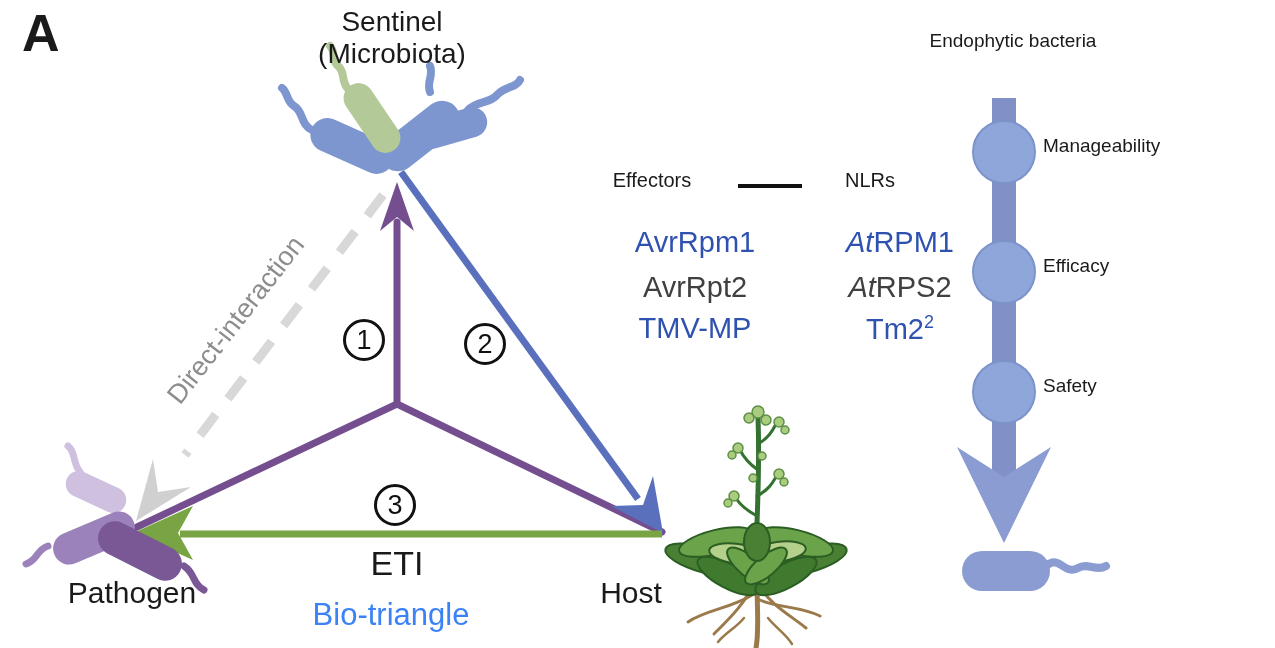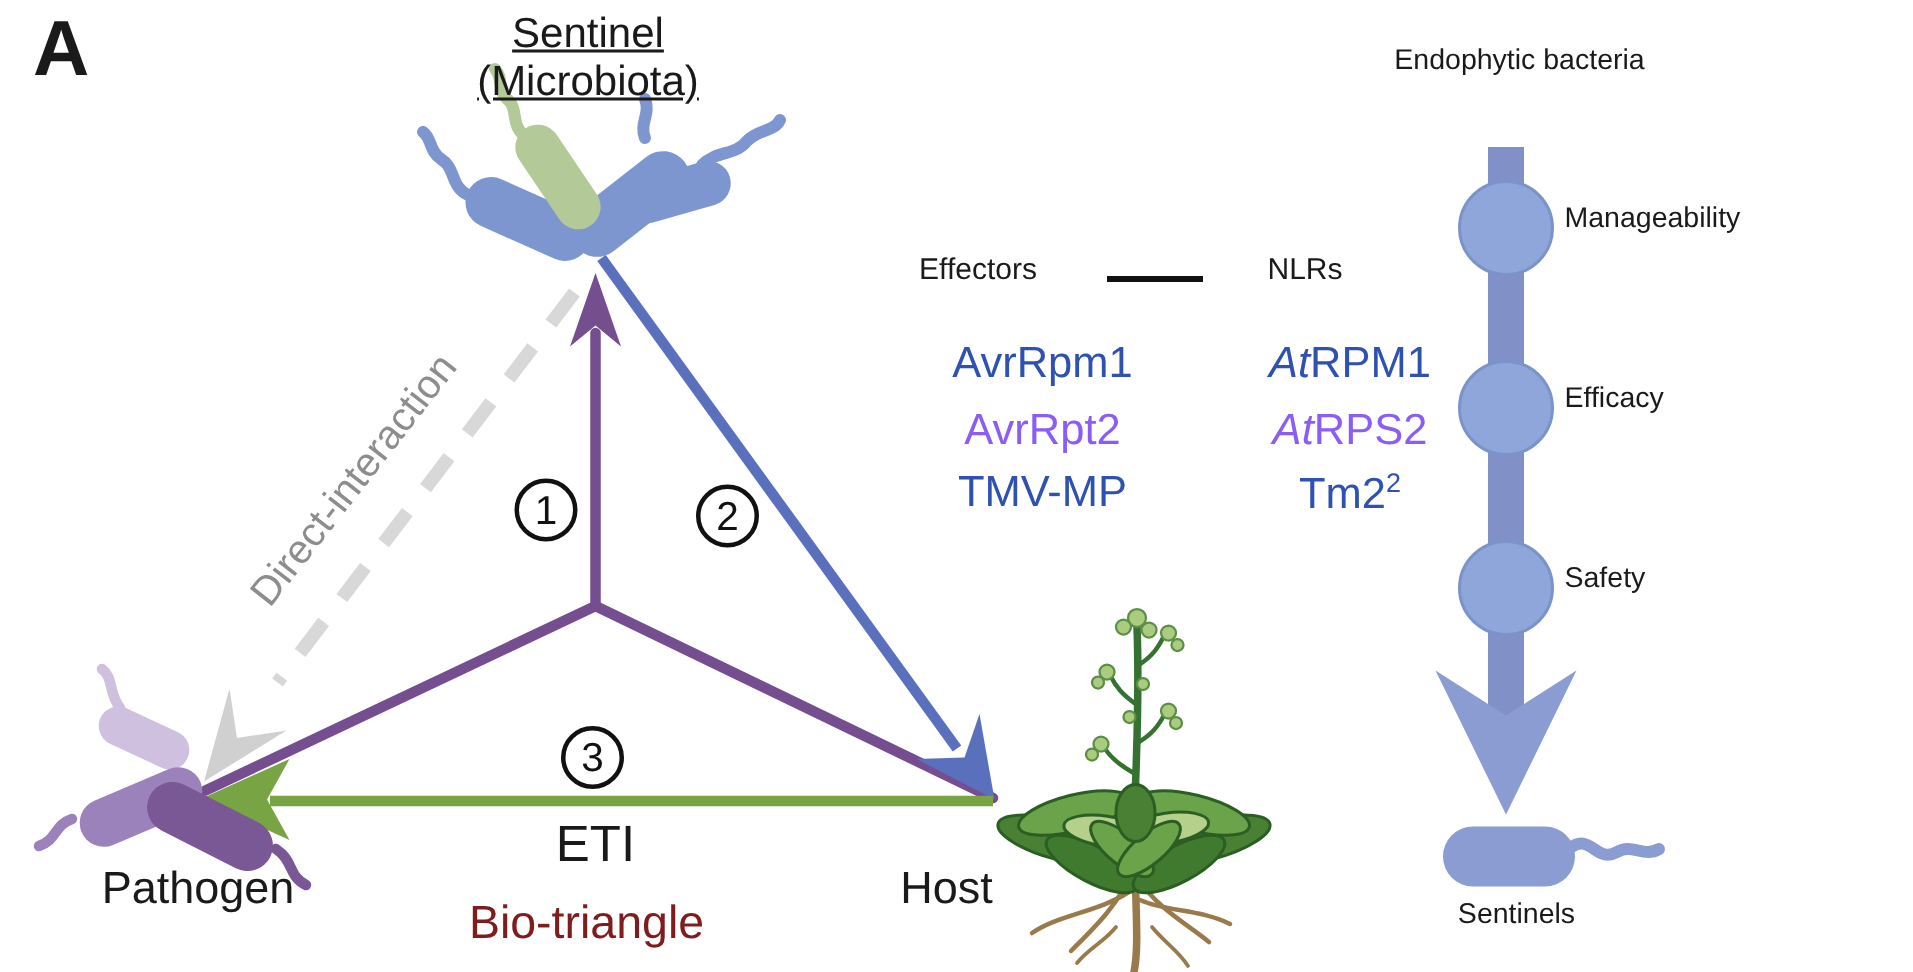--- a/index.html
+++ b/index.html
@@ -21,21 +21,21 @@
     line-height: 1.15;
   }
   .center { transform: translateX(-50%); text-align: center; }
   .panel-label { font-size: 52px; font-weight: 700; }
   .node-label { font-size: 30px; }
   .sentinel-label { font-size: 28px; text-align: center; }
   .side-label { font-size: 19px; }
   .tbl-header { font-size: 20px; }
   .tbl-cell { font-size: 29px; margin-left: 38px; }
   .c-blue { color: #2f51b0; }
-  .c-green { color: #8b5cf6; }
+  .c-green { color: #404040; }
   .it { font-style: italic; }
   sup { font-size: 0.62em; }
   .dash-rule {
     position: absolute;
     background: #111111;
     height: 4px;
     width: 64px;
   }
   .circle-num {
     position: absolute;
@@ -47,21 +47,21 @@
     font-size: 27px;
     color: #111111;
   }
   .rotated-gray {
     position: absolute;
     color: #8d8d8d;
     font-size: 27px;
     white-space: nowrap;
     transform: translate(-50%, -50%) rotate(-52deg);
   }
-  .bio-title { font-size: 31px; color: #7f1d1d; }
+  .bio-title { font-size: 31px; color: #3b82f6; }
   .eti { font-size: 34px; }
 </style>
 </head>
 <body>
 
 <div id="figure">
 
   <svg id="shapes" viewBox="0 0 1275 648" xmlns="http://www.w3.org/2000/svg">
 
     <g>
@@ -179,21 +179,21 @@
       <circle cx="1004" cy="392" r="31" fill="#8ea6d9" stroke="#7b93c9" stroke-width="2"></circle>
       <g>
         <rect x="962" y="551" width="88" height="40" rx="20" fill="#8a9cd1"></rect>
         <path d="M 1046 566 C 1060 554 1064 576 1078 568 C 1088 562 1096 572 1106 566" stroke="#8a9cd1" stroke-width="8" fill="none" stroke-linecap="round"></path>
       </g>
     </g>
   </svg>
 
   <div class="t panel-label" style="left:22px; top:4px;">A</div>
 
-  <div class="t sentinel-label" style="left: 392px; top: 6px; transform: translateX(-50%); text-decoration: underline;">
+  <div class="t sentinel-label" style="left: 392px; top: 6px; transform: translateX(-50%);">
     <div class="center" style="position:relative; transform:none;">Sentinel</div>
     <div class="center" style="position:relative; transform:none;">(Microbiota)</div>
   </div>
 
   <div class="rotated-gray" style="left:236px; top:320px;">Direct-interaction</div>
 
   <div class="circle-num" style="left:343px; top:319px;">
       <span>1</span>
     </div>
   <div class="circle-num" style="left:464px; top:323px;">
@@ -217,15 +217,14 @@
   <div class="t tbl-cell c-blue center" style="left:657px; top:312px;">TMV-MP</div>
 
   <div class="t tbl-cell c-blue center" style="left:862px; top:226px;"><span class="it">At</span><span>RPM1</span></div>
   <div class="t tbl-cell c-green center" style="left:862px; top:271px;"><span class="it">At</span><span>RPS2</span></div>
   <div class="t tbl-cell c-blue center" style="left:862px; top:312px;"><span>Tm2</span><sup>2</sup></div>
 
   <div class="t side-label center" style="left:1013px; top:30px;">Endophytic bacteria</div>
   <div class="t side-label" style="left:1043px; top:135px;">Manageability</div>
   <div class="t side-label" style="left:1043px; top:255px;">Efficacy</div>
   <div class="t side-label" style="left:1043px; top:375px;">Safety</div>
-  <div class="t side-label center" style="left:1011px; top:599px;">Sentinels</div>
 
 </div>
 
 </body></html>

